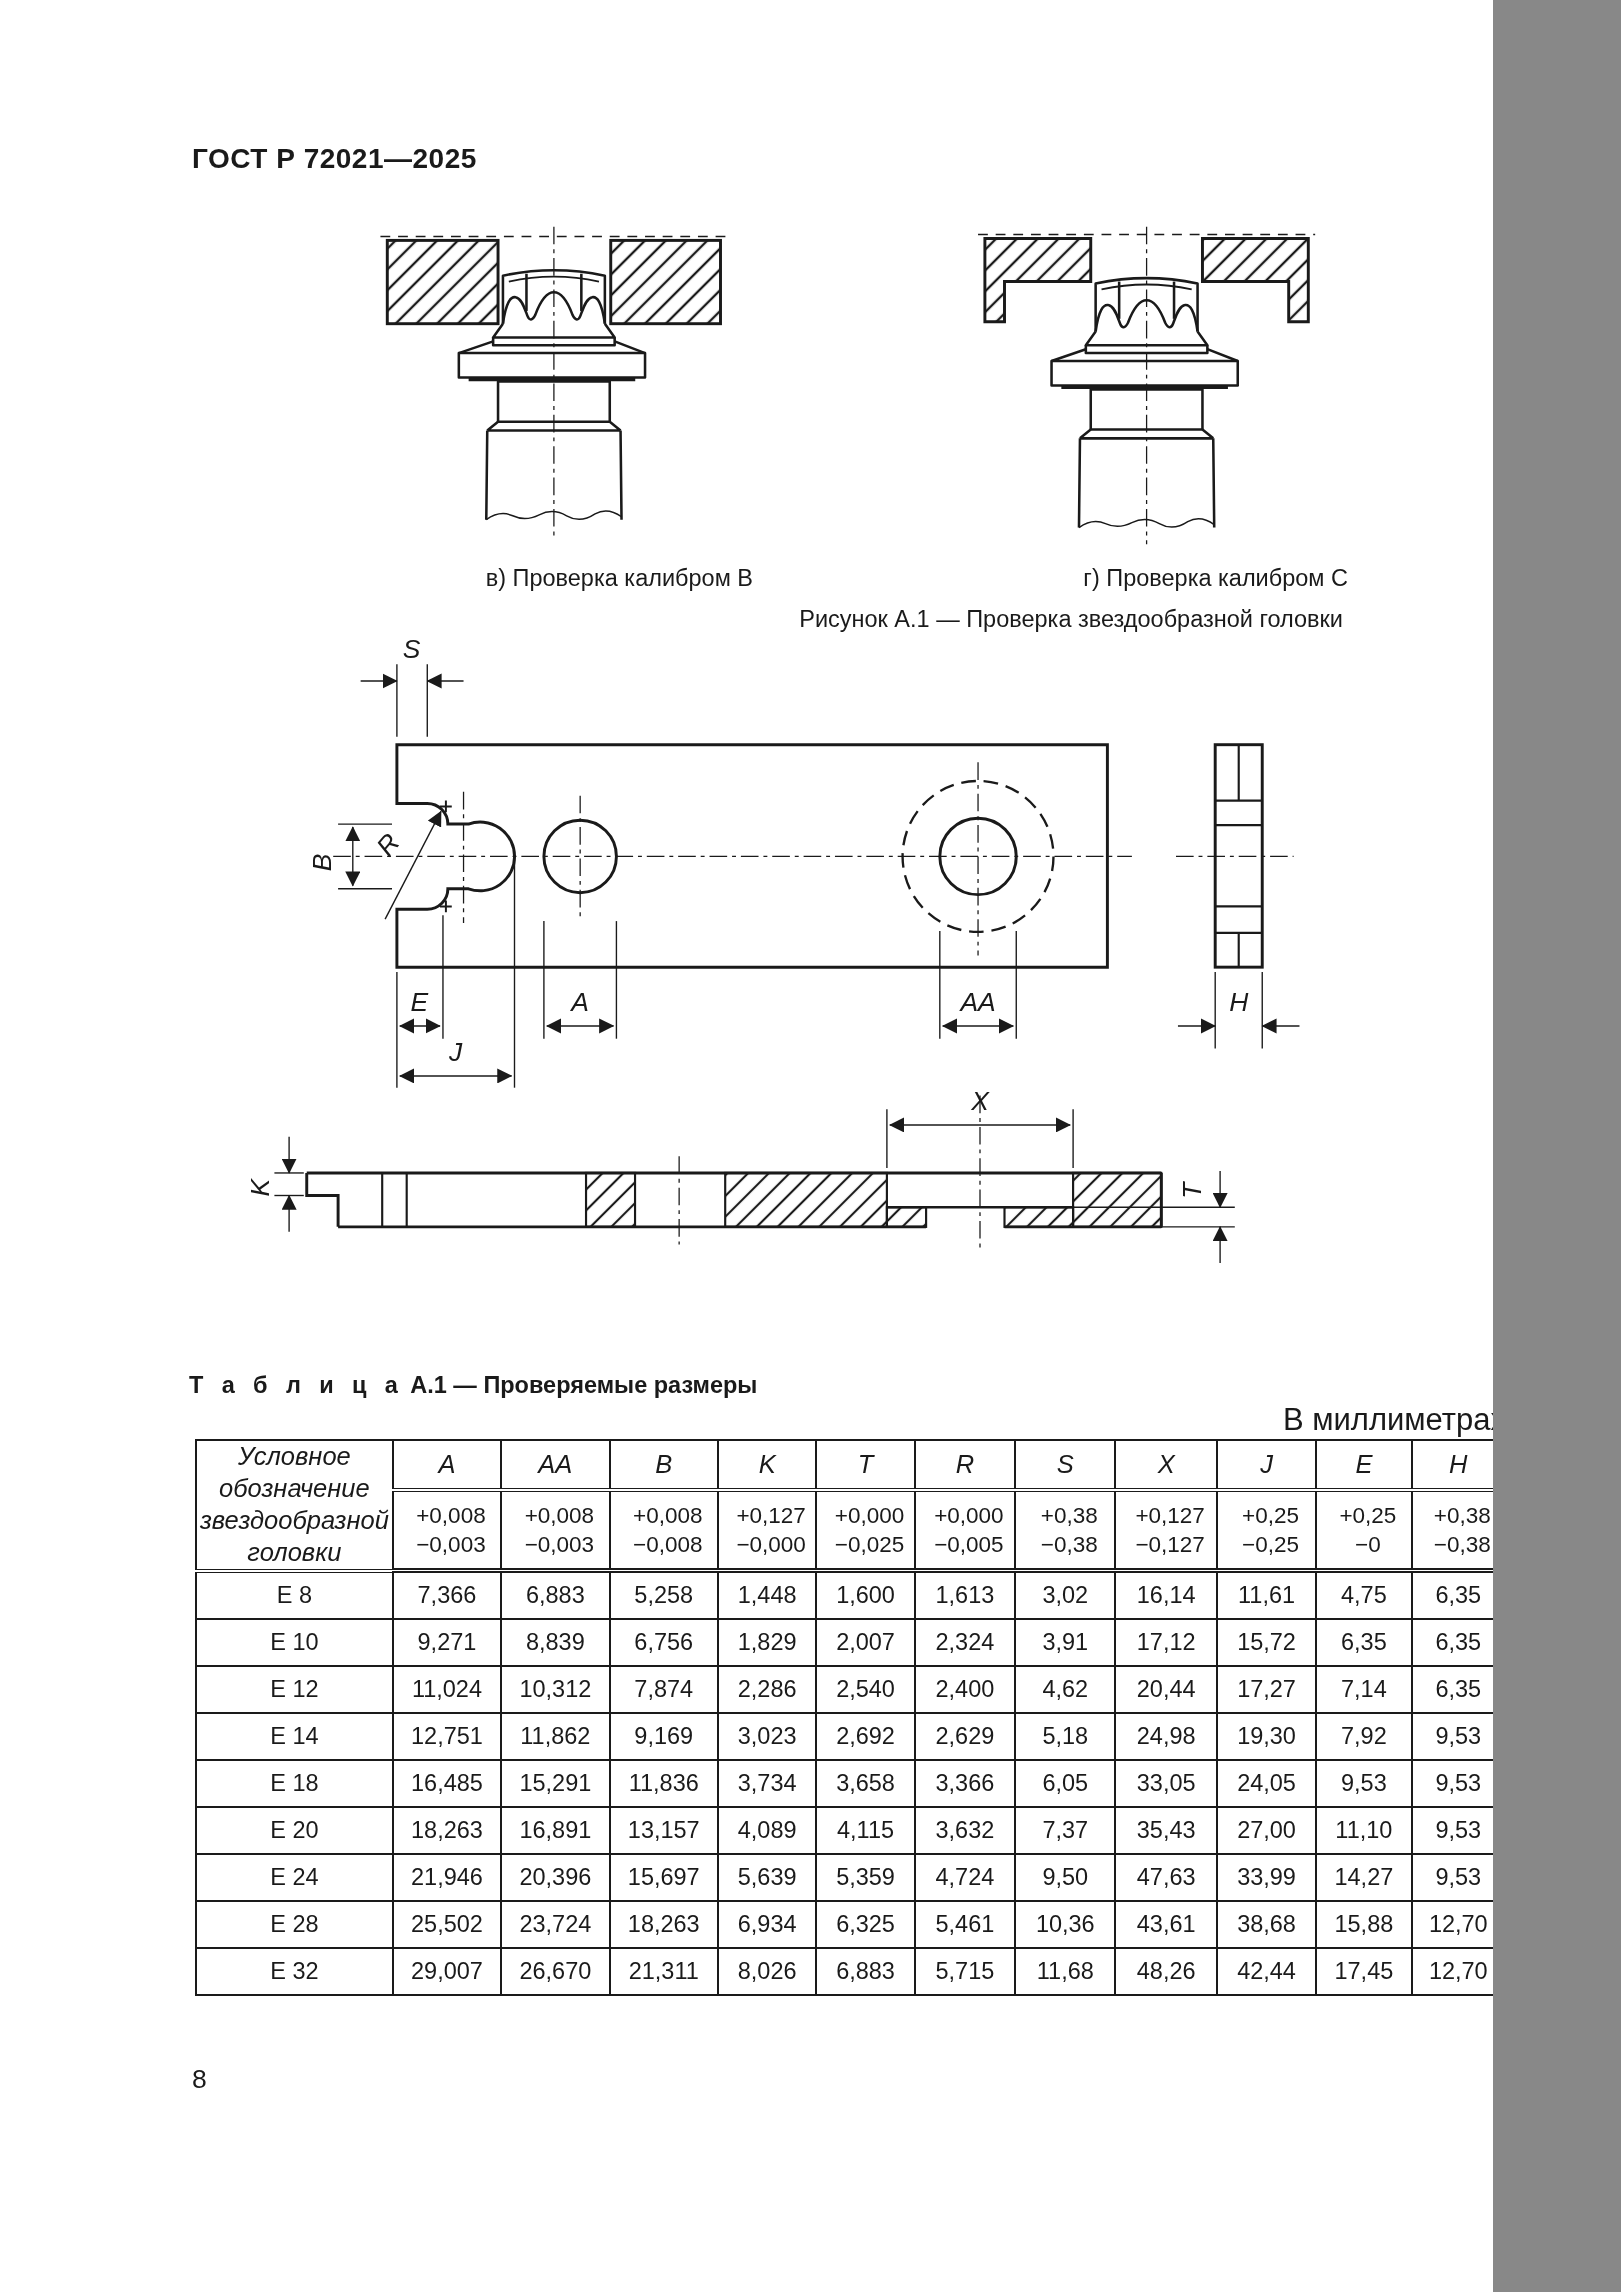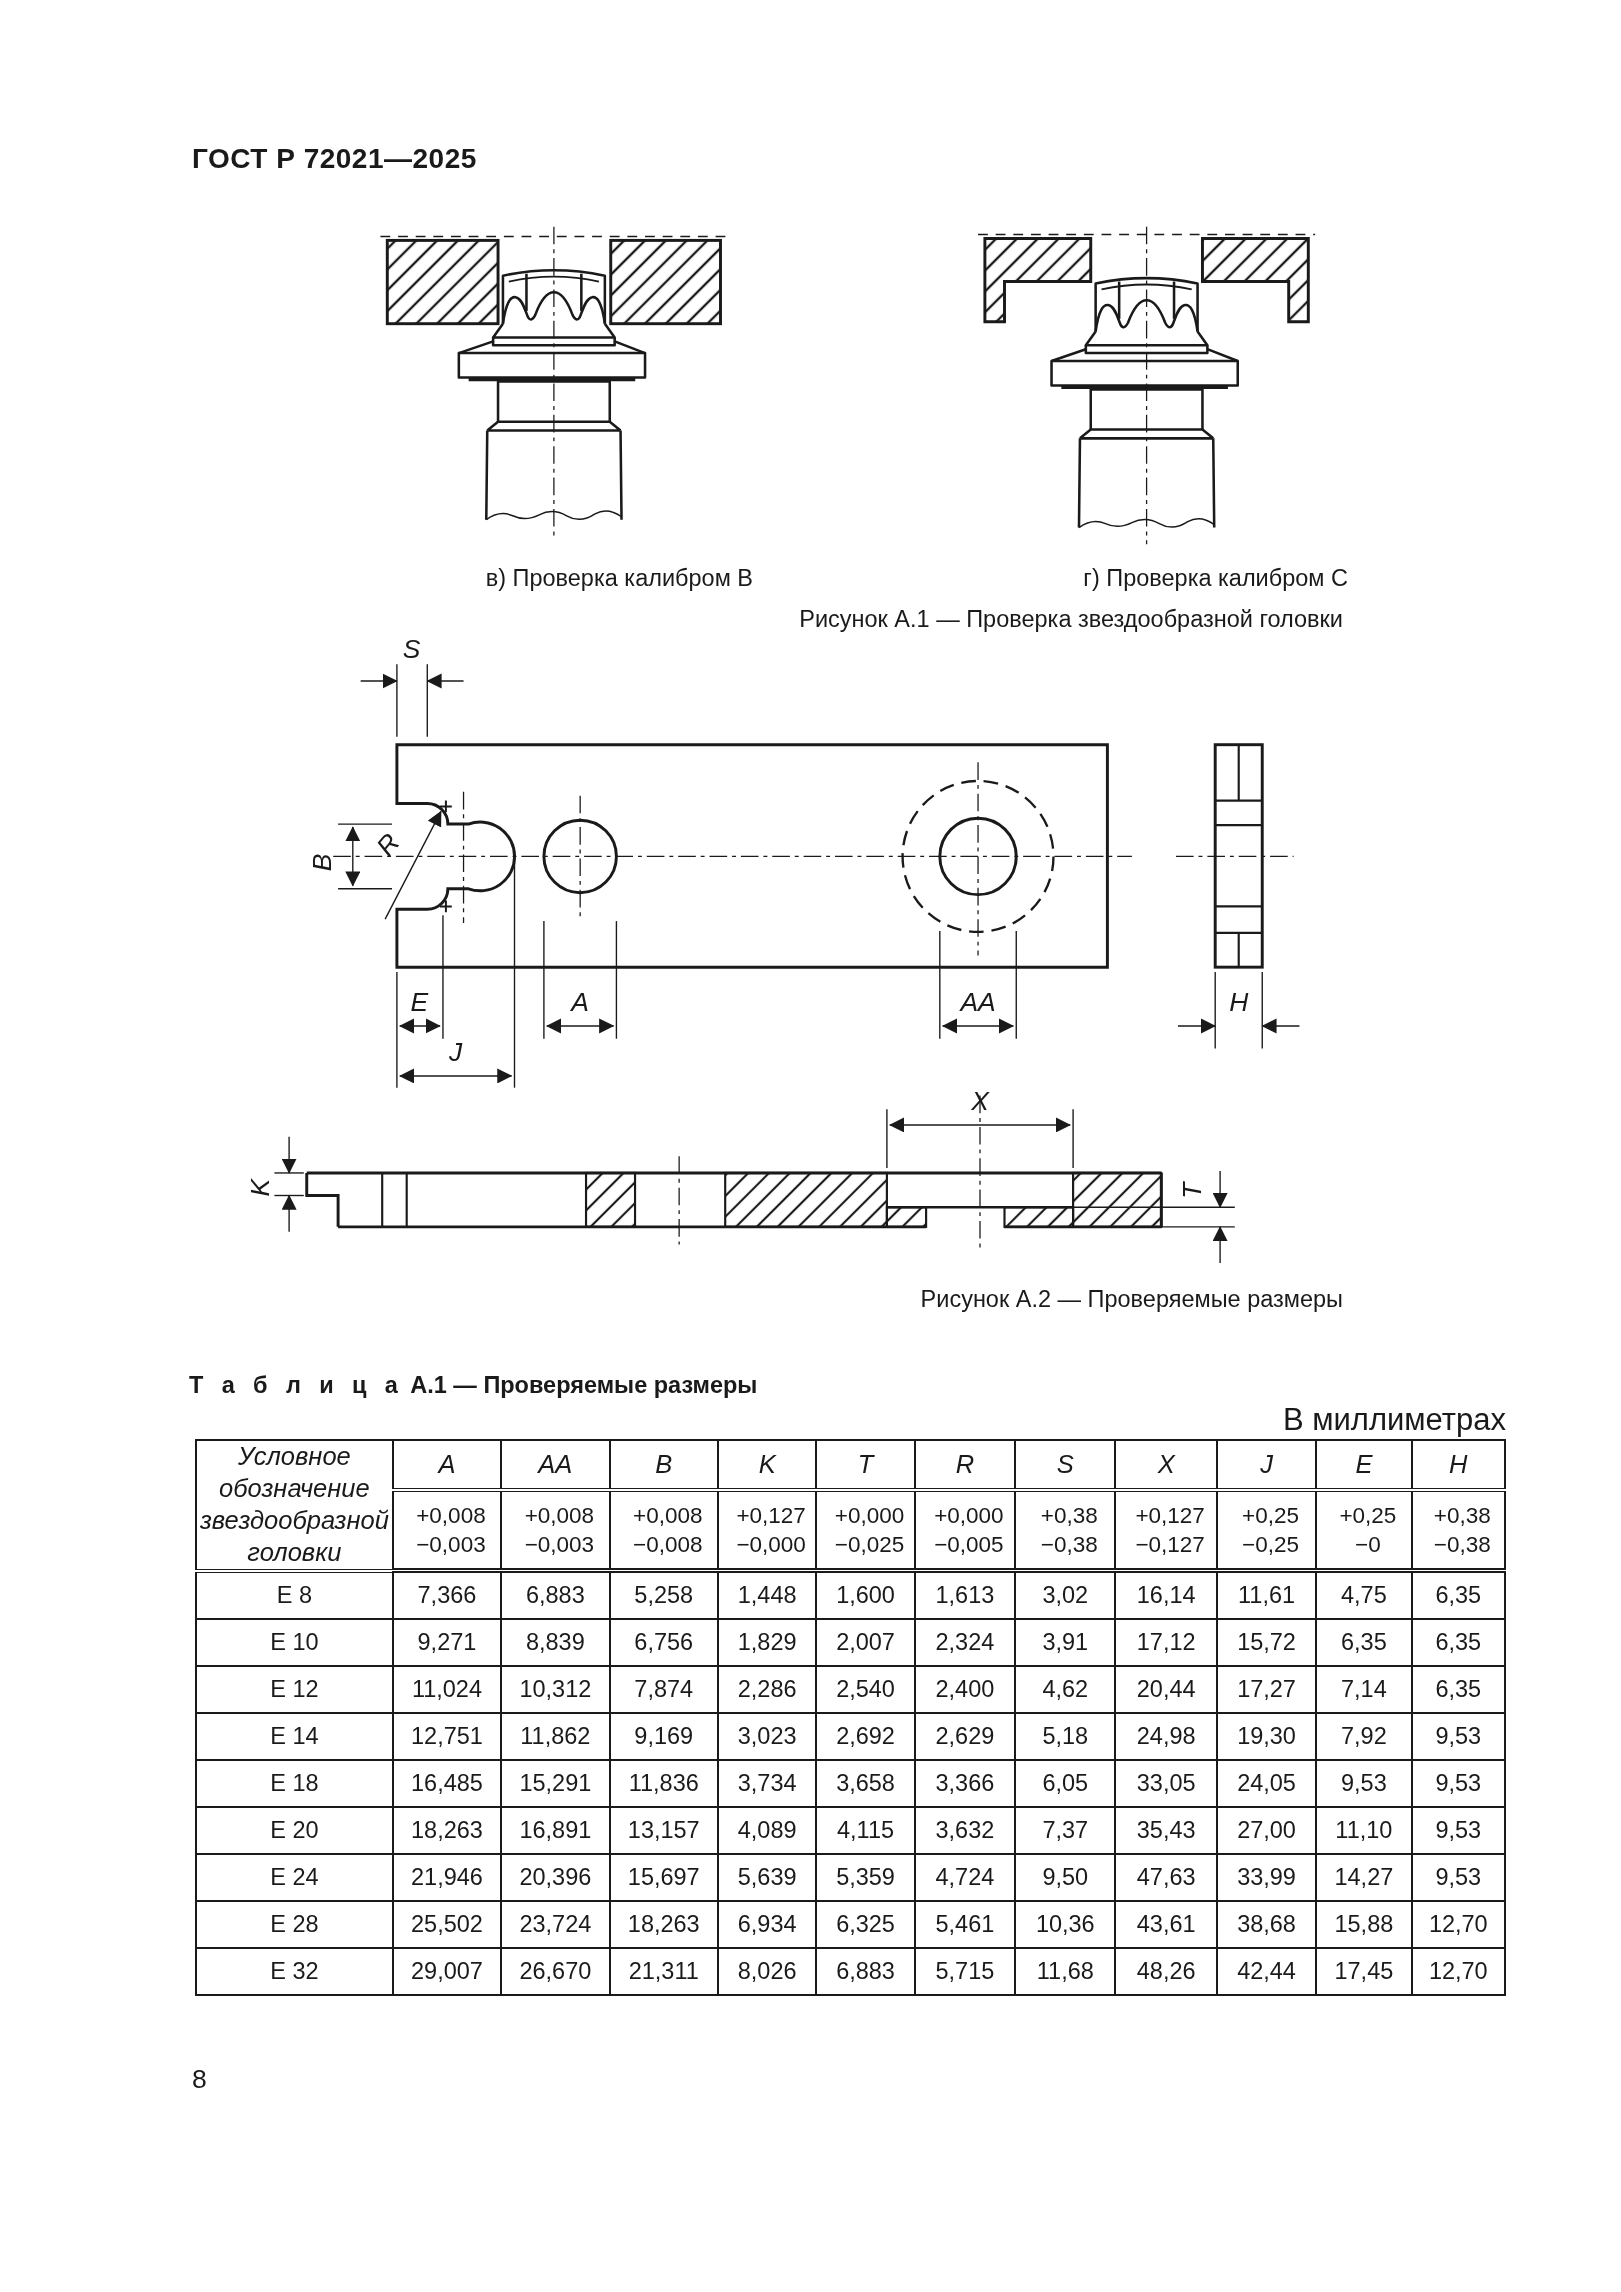--- a/index.html
+++ b/index.html
@@ -1,16 +1,16 @@
 <!DOCTYPE html>
 <html><head>
 <meta charset="utf-8">
 <style>
   html,body{margin:0;padding:0;background:#888;}
-  .page{position:relative;width:1621px;height:2293px;background:#ffffff;
+  .page{position:relative;width:1493px;height:2293px;background:#ffffff;
         font-family:"Liberation Sans",sans-serif;color:#1a1a1a;overflow:hidden;}
   .doc-header{position:absolute;left:192px;top:143px;font-size:28px;font-weight:bold;letter-spacing:0.5px;}
   .cap{position:absolute;font-size:23.5px;text-align:right;}
   .cap-v{left:361px;top:565px;width:392px;}
   .cap-g{left:956px;top:565px;width:392px;}
   .fig1-cap{left:363px;top:606px;width:980px;}
   .fig2-cap{left:363px;top:1286px;width:980px;}
   .fig{position:absolute;}
   .tbl-title{position:absolute;left:189px;top:1372px;font-size:23.5px;font-weight:bold;}
   .tbl-title .spaced{letter-spacing:5.9px;}
@@ -207,21 +207,20 @@
       <text x="215" y="443">J</text>
       <text x="342" y="392">A</text>
       <text x="748" y="392">AA</text>
       <text x="1014" y="392">H</text>
       <text x="750" y="493">X</text>
       <text x="24" y="572" transform="rotate(-90 24 572)">K</text>
       <text x="976" y="575" transform="rotate(-90 976 575)">T</text>
     </g>
   </svg>
 
-  <div class="cap fig2-cap">Рисунок А.2 — Проверяемые размеры</div>
 
   <div class="tbl-title">
     <span class="spaced">Т а б л и ц а</span>
     <span>А.1 — Проверяемые размеры</span>
   </div>
   <div class="tbl-units">В  миллиметрах</div>
 
   <table class="dims">
     <colgroup>
       <col style="width:196px">

